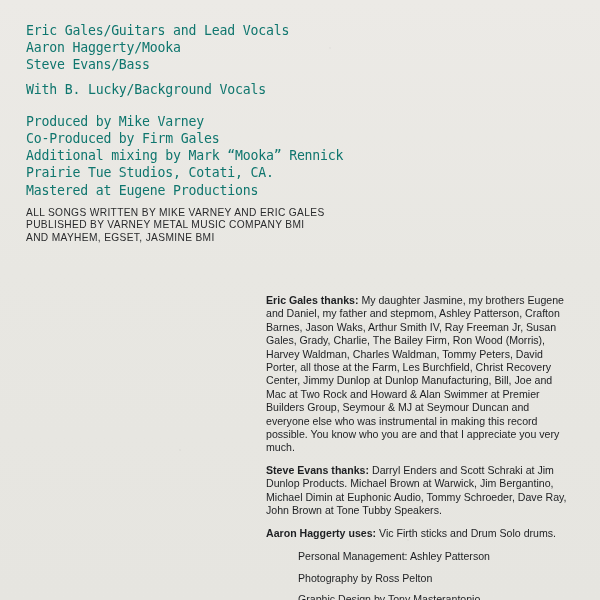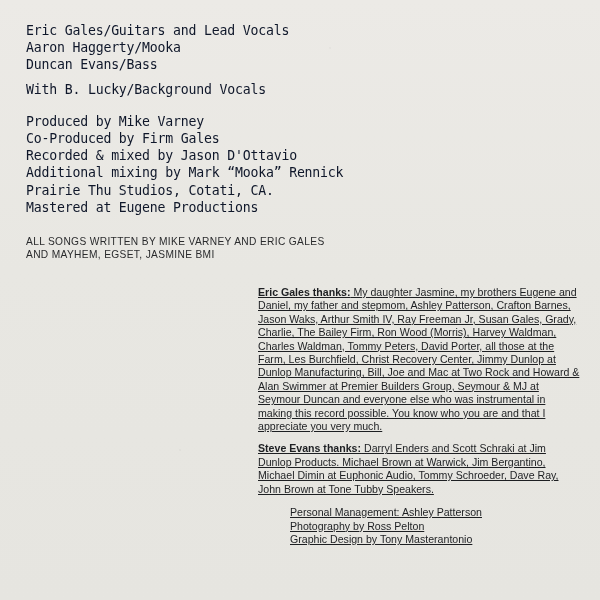--- a/index.html
+++ b/index.html
@@ -34,85 +34,86 @@
     box-sizing: border-box;
     height: 100%;
   }
 
   
   .credits-mono {
     font-family: "DejaVu Sans Mono", monospace;
     font-size: 13.2px;
     line-height: 17.2px;
     letter-spacing: -0.2px;
-    color: #0f172a;
+    color: #0f766e;
   }
   .credits-mono .line { white-space: pre; }
 
   .gap-sm { height: 7px; }
   .gap-md { height: 15px; }
 
   
   .pub-block {
-    margin-top: 20px;
+    margin-top: 8px;
     font-family: "Liberation Sans", sans-serif;
     font-size: 10.2px;
     line-height: 12.6px;
     letter-spacing: 0.35px;
     color: #2a2b2d;
   }
 
   
   .thanks {
     position: absolute;
     left: 258px;
     top: 286px;
     width: 322px;
     font-size: 10.6px;
     line-height: 13.4px;
     color: #1d1f22;
   }
-  .thanks p { margin: 0; text-decoration: underline; }
+  .thanks p { margin: 8px; }
   .thanks .para { margin-bottom: 9px; }
   .thanks .lead {
     font-weight: bold;
   }
   .thanks .tail-block { margin-top: 10px; }
   .thanks .tail-block p { line-height: 13.6px; padding-left: 32px; }
 </style>
 </head>
 <body>
 
 <div class="paper"></div>
 
 <div class="content">
 
   <div class="credits-mono">
     <div class="line">Eric Gales/Guitars and Lead Vocals</div>
     <div class="line">Aaron Haggerty/Mooka</div>
-    <div class="line">Duncan Evans/Bass</div>
+    <div class="line">Steve Evans/Bass</div>
     <div class="gap-sm"></div>
     <div class="line">With B. Lucky/Background Vocals</div>
     <div class="gap-md"></div>
     <div class="line">Produced by Mike Varney</div>
     <div class="line">Co-Produced by Firm Gales</div>
-    <div class="line">Recorded &amp; mixed by Jason D'Ottavio</div>
     <div class="line">Additional mixing by Mark “Mooka” Rennick</div>
-    <div class="line">Prairie Thu Studios, Cotati, CA.</div>
+    <div class="line">Prairie Tue Studios, Cotati, CA.</div>
     <div class="line">Mastered at Eugene Productions</div>
   </div>
 
   <div class="pub-block">
     <div>ALL SONGS WRITTEN BY MIKE VARNEY AND ERIC GALES</div>
+    <div>PUBLISHED BY VARNEY METAL MUSIC COMPANY BMI</div>
     <div>AND MAYHEM, EGSET, JASMINE BMI</div>
   </div>
 
   <div class="thanks">
     <p class="para"><span class="lead">Eric Gales thanks:</span><span> My daughter Jasmine, my brothers Eugene and Daniel, my father and stepmom, Ashley Patterson, Crafton Barnes, Jason Waks, Arthur Smith IV, Ray Freeman Jr, Susan Gales, Grady, Charlie, The Bailey Firm, Ron Wood (Morris), Harvey Waldman, Charles Waldman, Tommy Peters, David Porter, all those at the Farm, Les Burchfield, Christ Recovery Center, Jimmy Dunlop at Dunlop Manufacturing, Bill, Joe and Mac at Two Rock and Howard &amp; Alan Swimmer at Premier Builders Group, Seymour &amp; MJ at Seymour Duncan and everyone else who was instrumental in making this record possible. You know who you are and that I appreciate you very much.</span></p>
     <p class="para"><span class="lead">Steve Evans thanks:</span><span> Darryl Enders and Scott Schraki at Jim Dunlop Products. Michael Brown at Warwick, Jim Bergantino, Michael Dimin at Euphonic Audio, Tommy Schroeder, Dave Ray, John Brown at Tone Tubby Speakers.</span></p>
+    <p class="para"><span class="lead">Aaron Haggerty uses:</span><span> Vic Firth sticks and Drum Solo drums.</span></p>
 
     <div class="tail-block">
       <p>Personal Management: Ashley Patterson</p>
       <p>Photography by Ross Pelton</p>
       <p>Graphic Design by Tony Masterantonio</p>
     </div>
   </div>
 
 </div>
 

